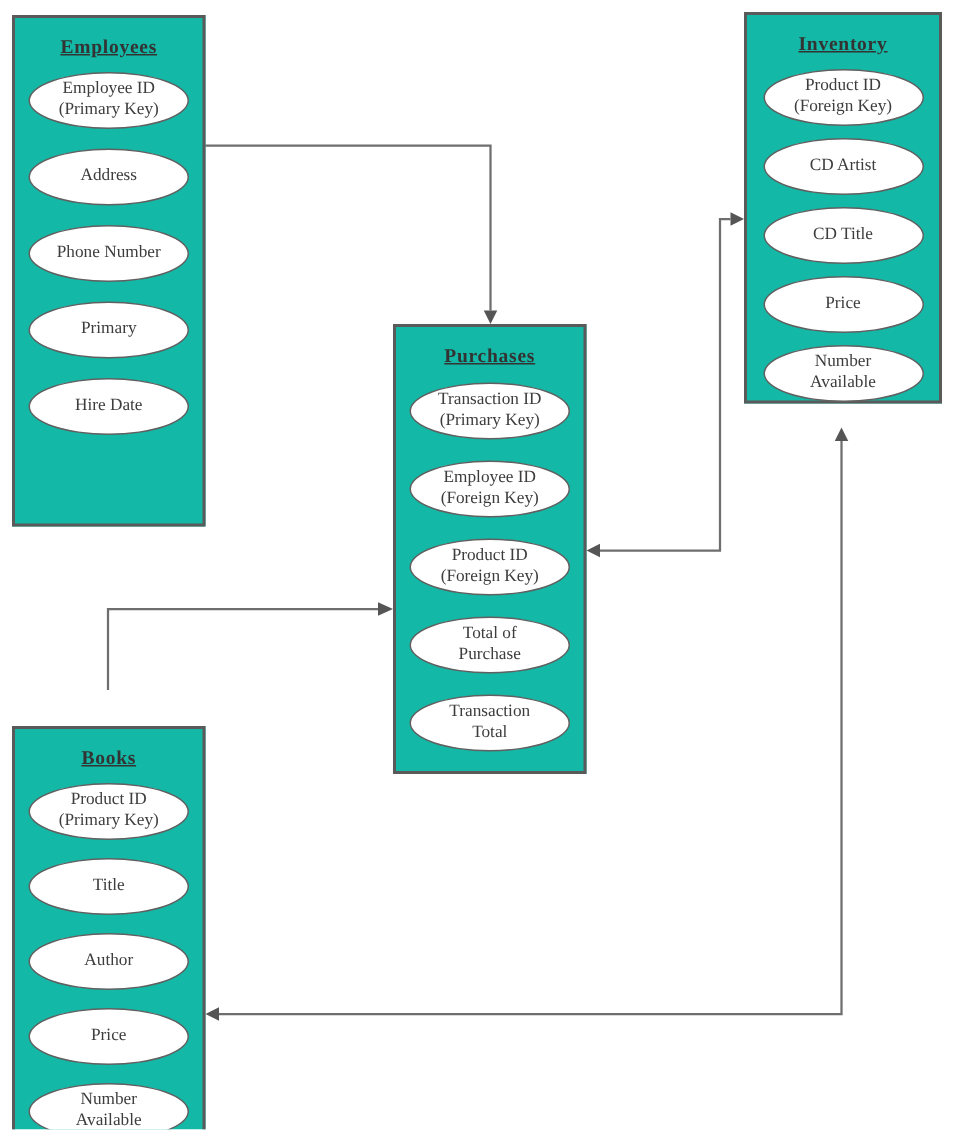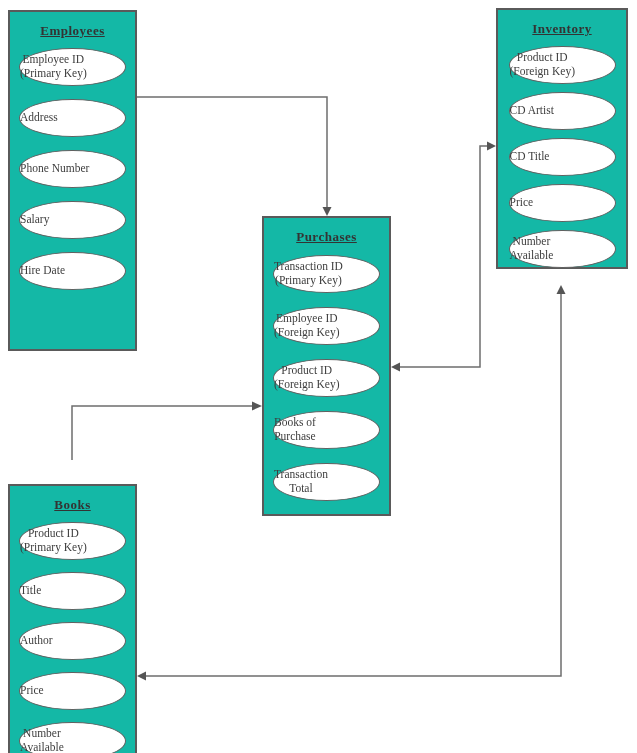--- a/index.html
+++ b/index.html
@@ -51,20 +51,21 @@
   .entity.books     .attrs { top: 36px; gap: 12px; }
   .attr-ellipse {
     box-sizing: border-box;
     width: 107px;
     height: 38px;
     border: 1.5px solid #606060;
     border-radius: 50%;
     background: #ffffff;
     display: flex;
     align-items: center;
+    justify-content: center;
     flex: 0 0 auto;
   }
   .attr-label {
     font-size: 11.5px;
     line-height: 1.18;
     color: #3d3d3d;
     text-align: center;
     white-space: pre-line;
   }
 </style>
@@ -101,21 +102,21 @@
           <span class="attr-label">Employee ID
 (Primary Key)</span>
         </div>
       <div class="attr-ellipse">
           <span class="attr-label">Address</span>
         </div>
       <div class="attr-ellipse">
           <span class="attr-label">Phone Number</span>
         </div>
       <div class="attr-ellipse">
-          <span class="attr-label">Salary</span>
+          <span class="attr-label">Primary</span>
         </div>
       <div class="attr-ellipse">
           <span class="attr-label">Hire Date</span>
         </div>
     </div>
   </div>
 
   <div class="entity purchases" style="left:262px; top:216px; width:129px; height:300px;">
     <div class="entity-title">Purchases</div>
     <div class="attrs">
@@ -125,21 +126,21 @@
         </div>
       <div class="attr-ellipse">
           <span class="attr-label">Employee ID
 (Foreign Key)</span>
         </div>
       <div class="attr-ellipse">
           <span class="attr-label">Product ID
 (Foreign Key)</span>
         </div>
       <div class="attr-ellipse">
-          <span class="attr-label">Books of
+          <span class="attr-label">Total of
 Purchase</span>
         </div>
       <div class="attr-ellipse">
           <span class="attr-label">Transaction
 Total</span>
         </div>
     </div>
   </div>
 
   <div class="entity inventory" style="left:496px; top:8px; width:132px; height:261px;">

